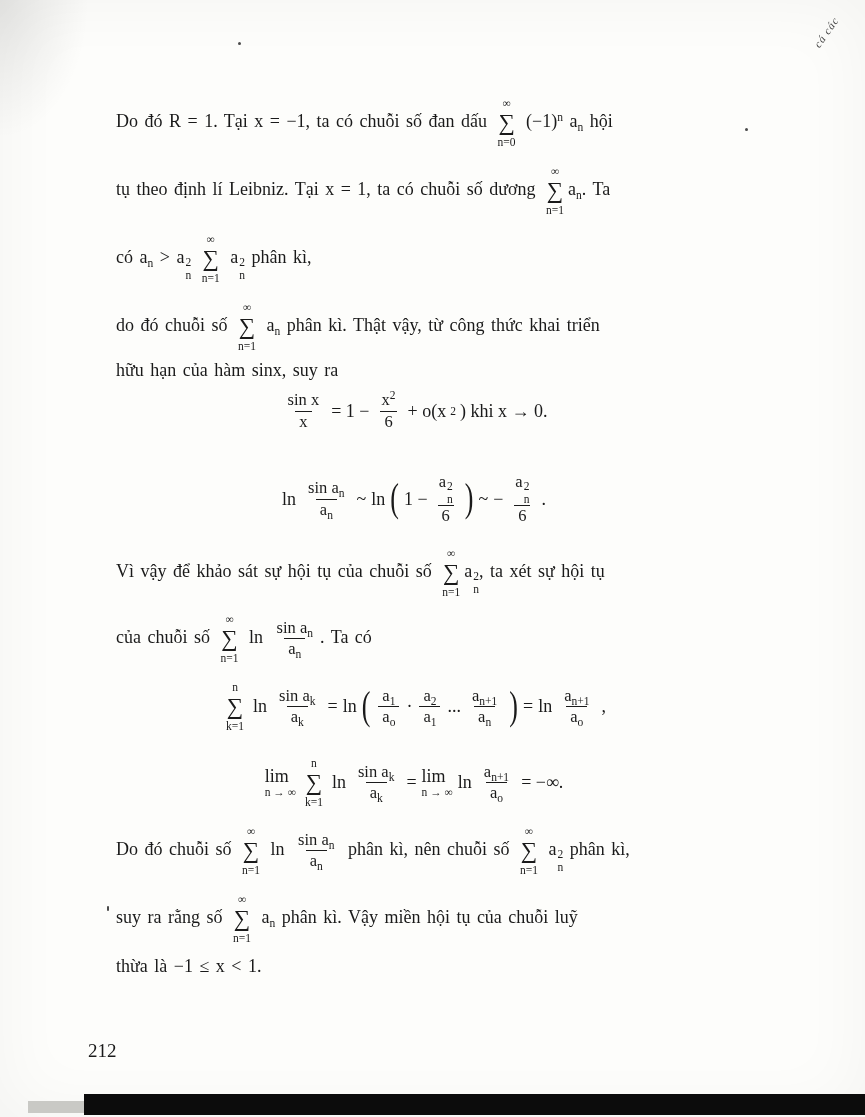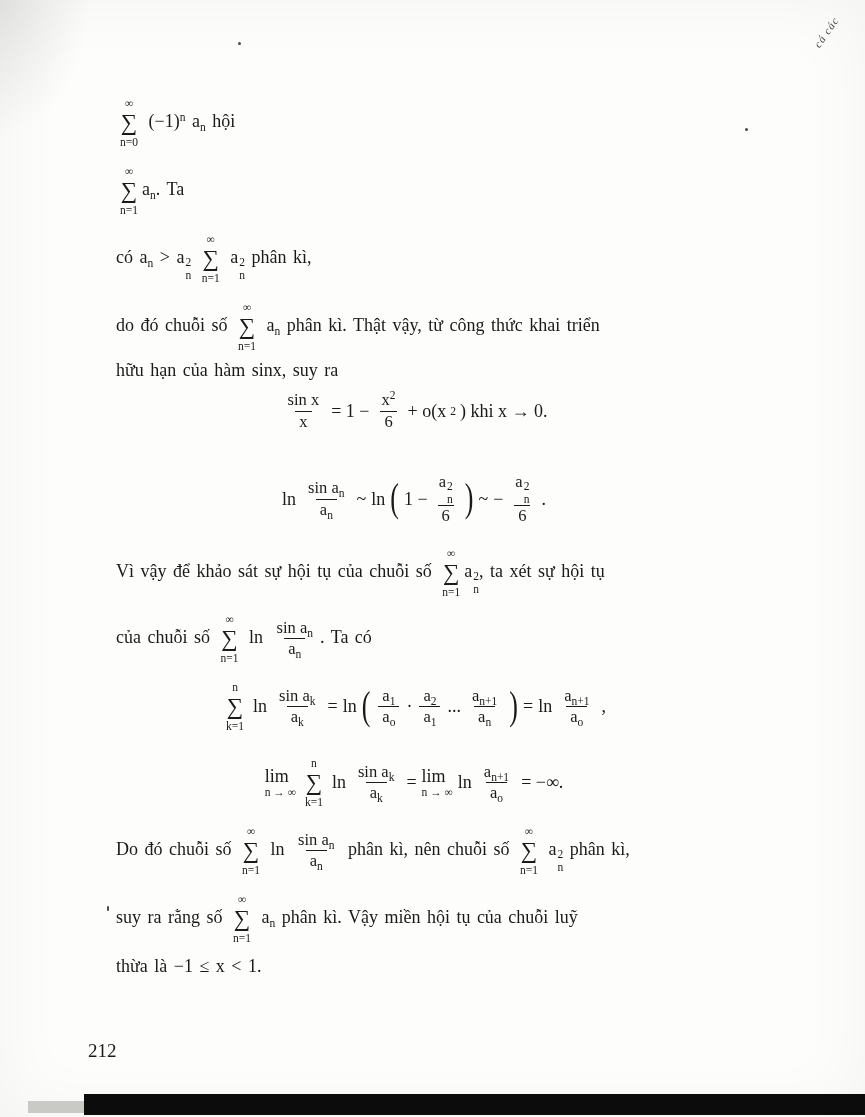--- a/index.html
+++ b/index.html
@@ -34,31 +34,33 @@
 <body>
 
 <div class="page">
   <div class="edge-smudge"></div>
   <span class="corner">cá các</span>
   <span class="speck" style="left:238px;top:42px"></span>
   <span class="speck" style="left:745px;top:128px"></span>
   <span class="speck" style="left:107px;top:906px;width:2px;height:5px;border-radius:1px"></span>
 
   <div class="line" style="top:96px">
+    <span>Do đó R = 1. Tại x = −1, ta có chuỗi số đan dấu</span>
     <span class="sum">
         <span class="sl">∞</span>
         <span class="sg">∑</span>
         <span class="sl">n=0</span>
       </span>
     <span><span>(−1)</span><sup>n</sup></span>
     <span><span>a</span><sub>n</sub></span>
     <span>hội</span>
   </div>
 
   <div class="line" style="top:164px">
+    <span>tụ theo định lí Leibniz. Tại x = 1, ta có chuỗi số dương</span>
     <span class="sum">
         <span class="sl">∞</span>
         <span class="sg">∑</span>
         <span class="sl">n=1</span>
       </span><span><span>a</span><sub>n</sub></span><span>. Ta</span>
   </div>
 
   <div class="line" style="top:232px">
     <span>có</span>
     <span><span>a</span><sub>n</sub></span>

